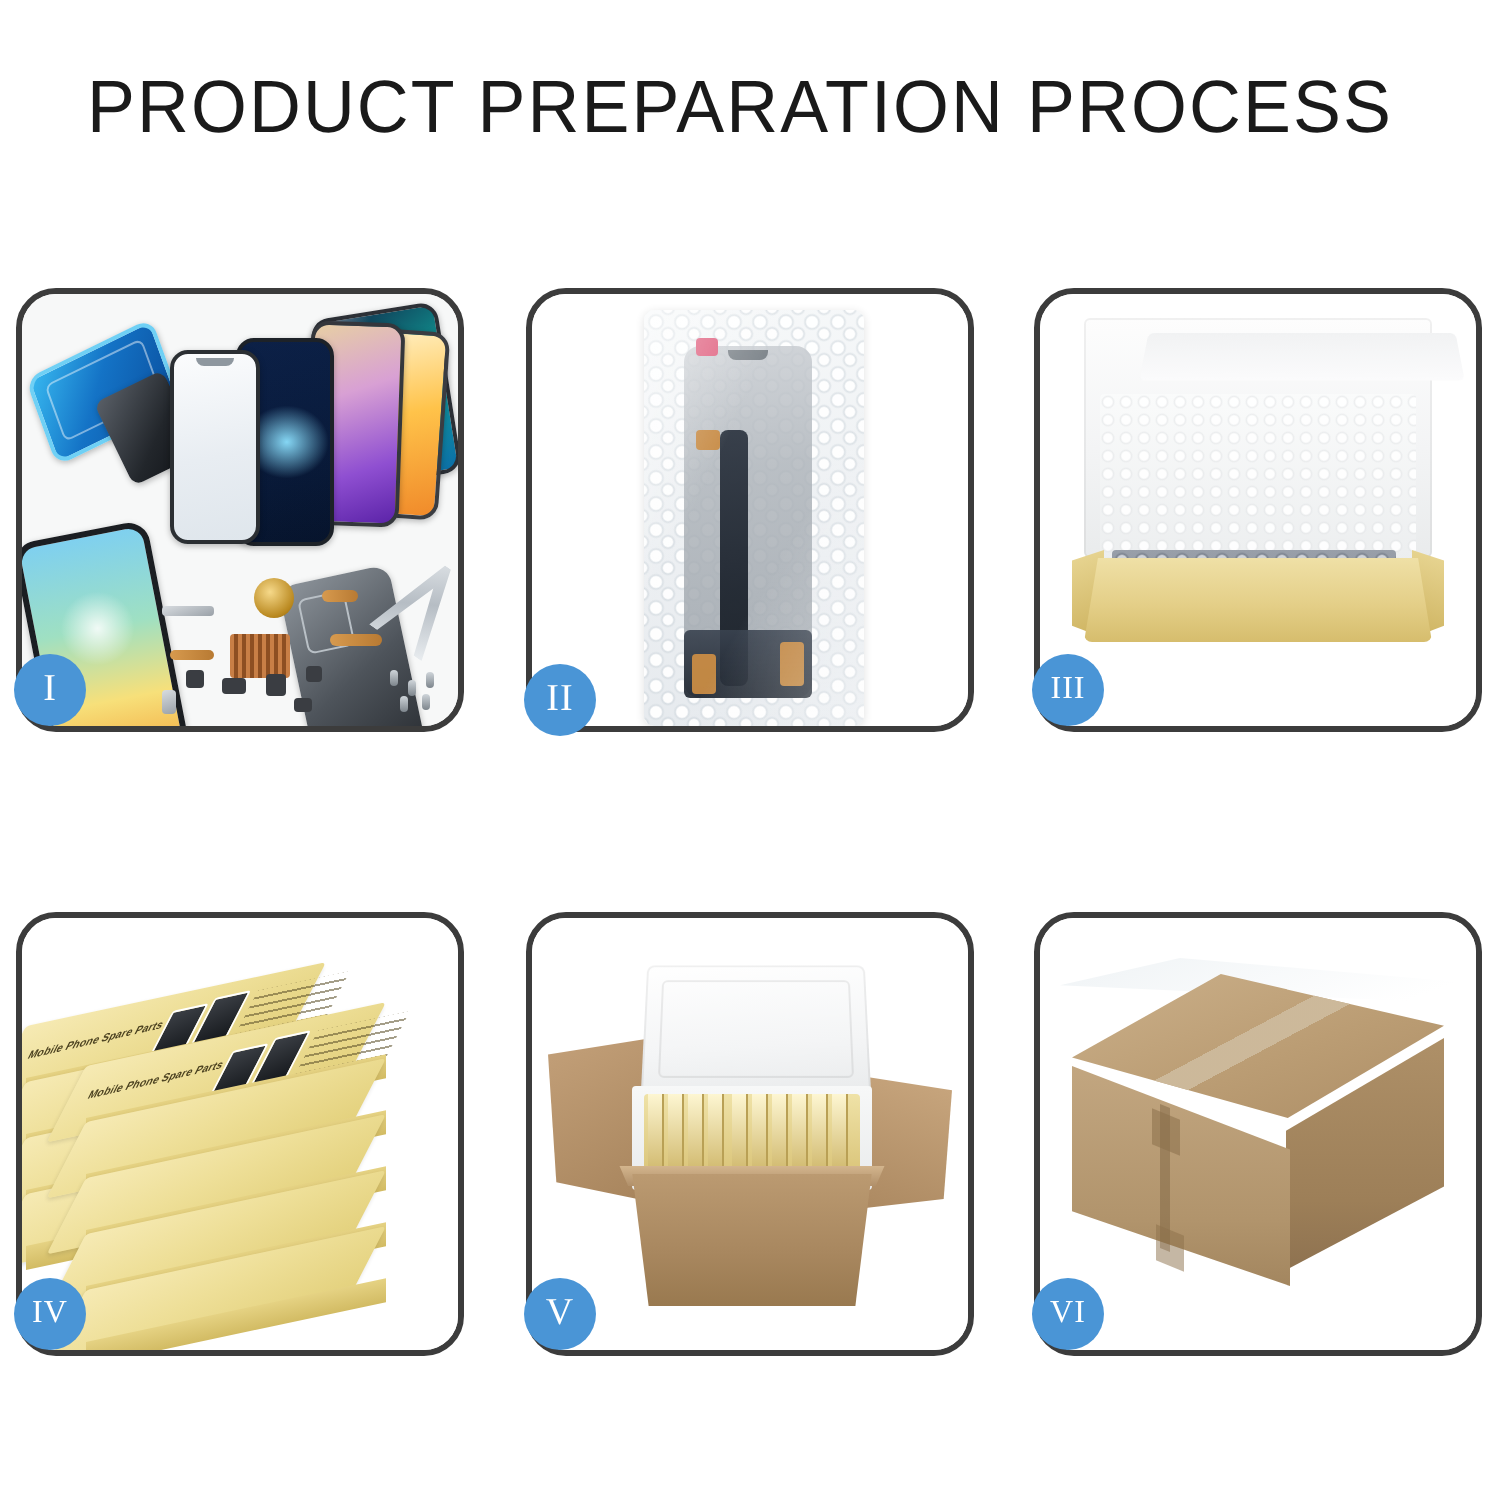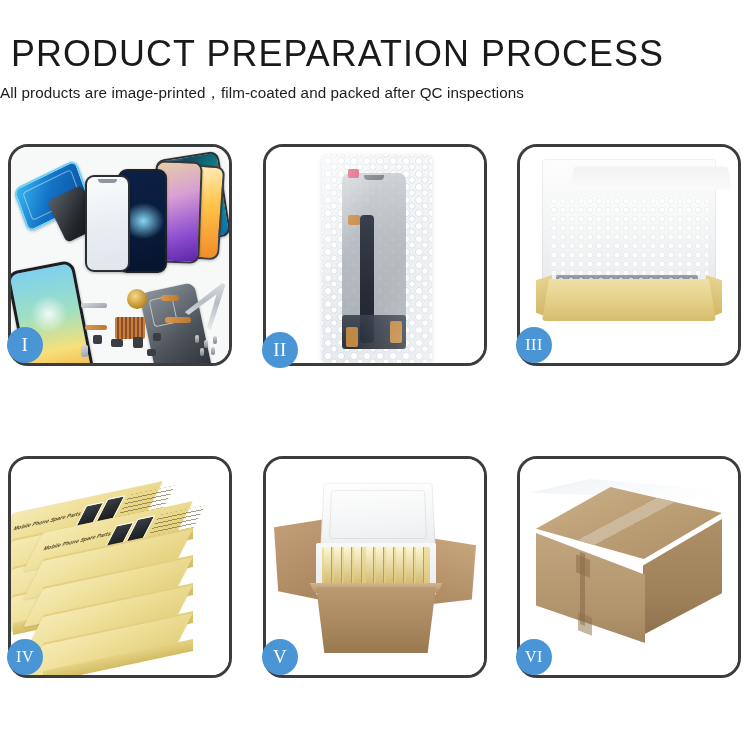--- a/index.html
+++ b/index.html
@@ -21,20 +21,21 @@
     height: 750px;
     background: #ffffff;
   }
 
   
   .header {
     position: absolute;
     left: 0;
     top: 0;
     width: 740px;
+    text-align: center;
   }
   .page-title {
     margin: 0;
     padding-top: 34px;
     font-family: "Liberation Sans", sans-serif;
     font-size: 37px;
     font-weight: 400;
     letter-spacing: 1.1px;
     line-height: 1.08;
     color: #1a1a1a;
@@ -467,21 +468,20 @@
     clip-path: polygon(30% 0,100% 30%,96% 56%,0 34%);
   }
 </style>
 </head>
 <body>
 
 <div class="page">
 
   <div class="header">
     <h1 class="page-title">PRODUCT PREPARATION PROCESS</h1>
-    <p class="page-subtitle">All products are image-printed，film-coated and packed after QC inspections</p>
   </div>
 
   <div class="grid">
 
     <div class="panel p1">
       <div class="photo">
         <div class="scene">
           <div class="ph ph-blue-film"></div>
           <div class="ph ph-dark-panel"></div>
           <div class="ph ph-teal"></div>

